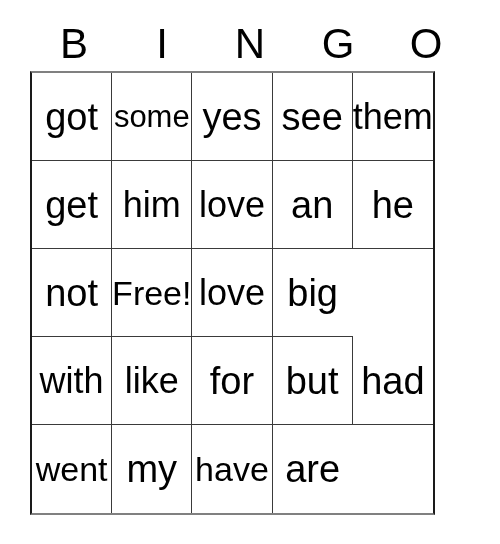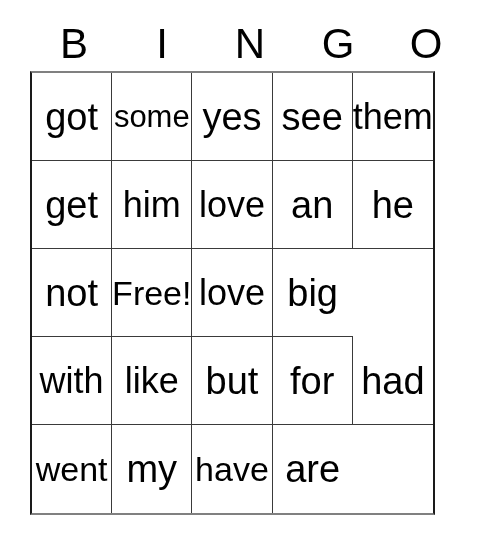--- a/index.html
+++ b/index.html
@@ -164,24 +164,24 @@
     </div>
 
     <div class="grid-row">
       <div class="grid-cell">
           <span class="cell-text fit-lg">with</span>
         </div>
       <div class="grid-cell">
           <span class="cell-text fit-lg">like</span>
         </div>
       <div class="grid-cell">
+          <span class="cell-text">for</span>
+        </div>
+      <div class="grid-cell">
           <span class="cell-text">but</span>
-        </div>
-      <div class="grid-cell">
-          <span class="cell-text">for</span>
         </div>
       <div class="grid-cell">
           <span class="cell-text">had</span>
         </div>
     </div>
 
     <div class="grid-row">
       <div class="grid-cell">
           <span class="cell-text fit-md">went</span>
         </div>

